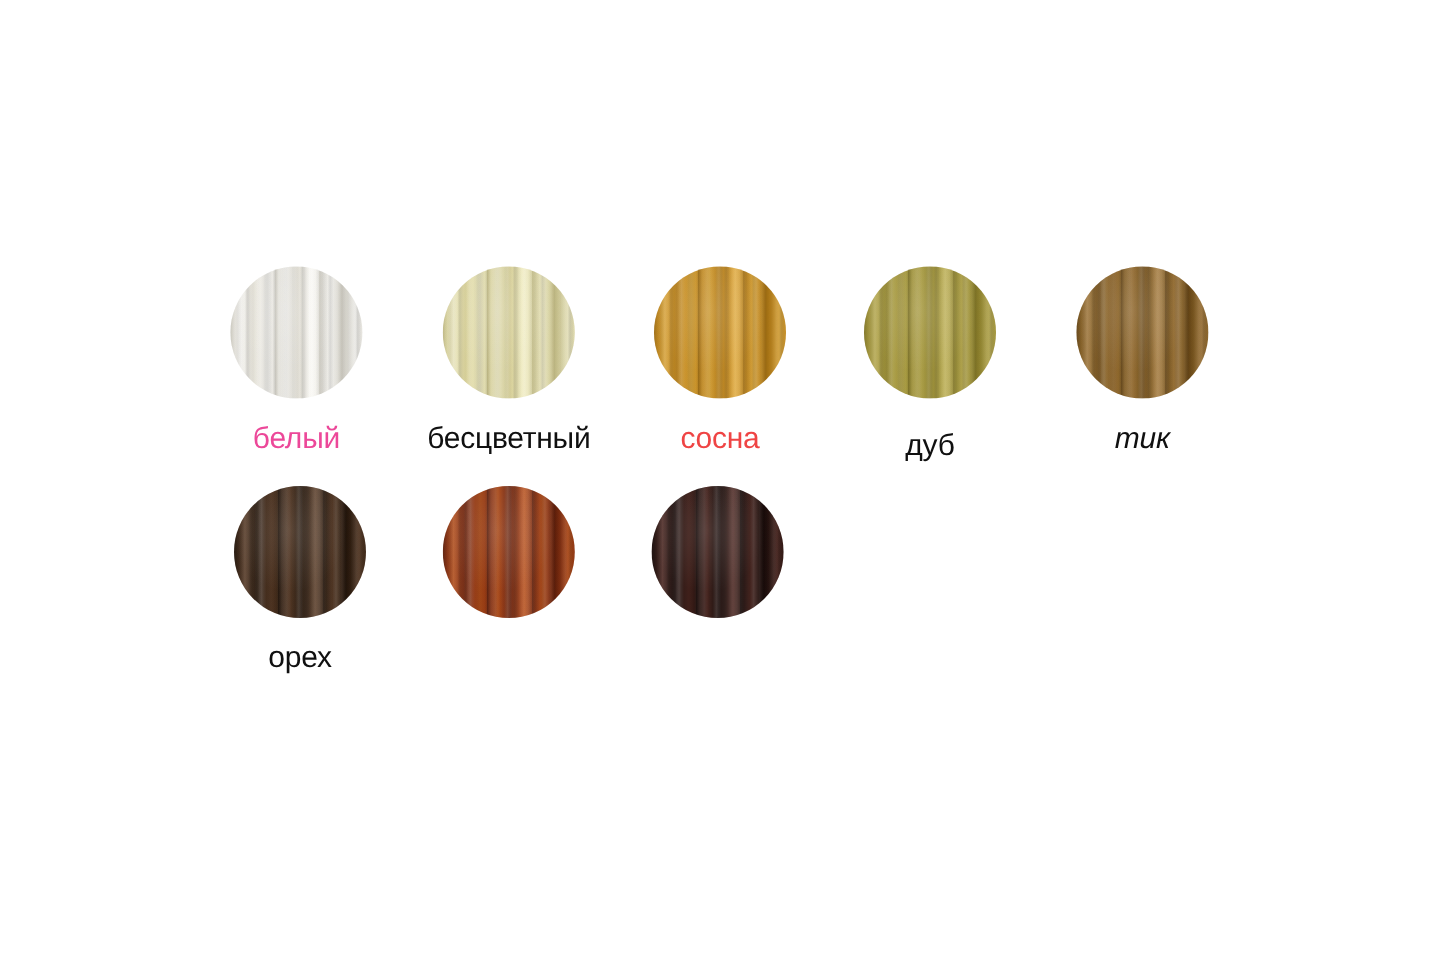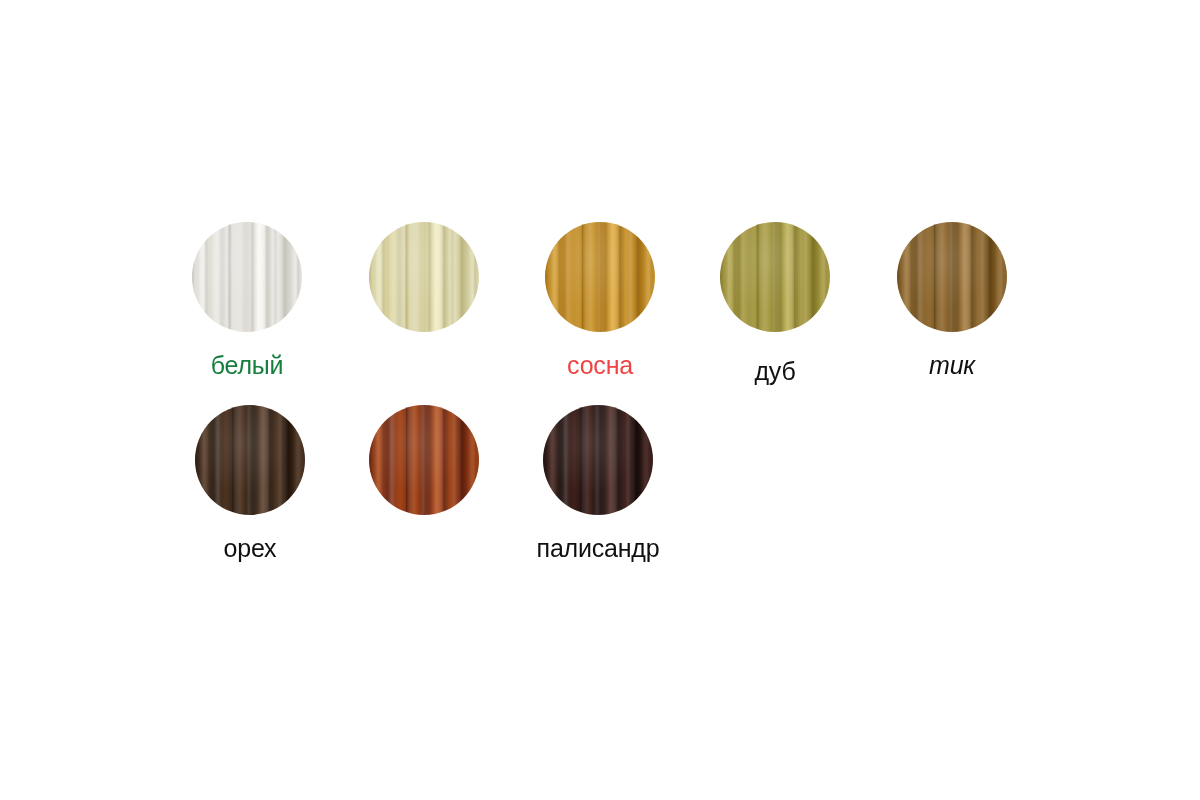--- a/index.html
+++ b/index.html
@@ -126,29 +126,30 @@
 <div id="swatch-board">
 
 <div class="swatch-row row-1" style="top: 222px;">
       <div class="swatch" style="left: 247px;">
         <div class="swatch-disc" style="width: 110px; height: 110px; background-color: rgb(242, 240, 233); background-image: repeating-linear-gradient(90deg, rgb(226, 223, 212) 0px, rgb(242, 240, 233) 4px, rgb(251, 250, 246) 9px, rgb(242, 240, 233) 14px, rgb(226, 223, 212) 19px, rgb(242, 240, 233) 25px, rgb(251, 250, 246) 31px, rgb(242, 240, 233) 37px);">
           <div class="grain g1"></div>
           <div class="grain g2"></div>
           <div class="grain g3"></div>
           <div class="sheen"></div>
         </div>
-        <span class="swatch-label" style="color: #15803d;">белый</span>
+        <span class="swatch-label" style="color: #ec4899;">белый</span>
       </div>
       <div class="swatch" style="left: 424px;">
         <div class="swatch-disc" style="width: 110px; height: 110px; background-color: rgb(232, 226, 174); background-image: repeating-linear-gradient(90deg, rgb(214, 206, 146) 0px, rgb(232, 226, 174) 4px, rgb(242, 238, 198) 9px, rgb(232, 226, 174) 14px, rgb(214, 206, 146) 19px, rgb(232, 226, 174) 25px, rgb(242, 238, 198) 31px, rgb(232, 226, 174) 37px);">
           <div class="grain g1"></div>
           <div class="grain g2"></div>
           <div class="grain g3"></div>
           <div class="sheen"></div>
         </div>
+        <span class="swatch-label" style="color: rgb(16, 16, 16);">бесцветный</span>
       </div>
       <div class="swatch" style="left: 600px;">
         <div class="swatch-disc" style="width: 110px; height: 110px; background-color: rgb(204, 144, 32); background-image: repeating-linear-gradient(90deg, rgb(176, 120, 18) 0px, rgb(204, 144, 32) 4px, rgb(224, 170, 60) 9px, rgb(204, 144, 32) 14px, rgb(176, 120, 18) 19px, rgb(204, 144, 32) 25px, rgb(224, 170, 60) 31px, rgb(204, 144, 32) 37px);">
           <div class="grain g1"></div>
           <div class="grain g2"></div>
           <div class="grain g3"></div>
           <div class="sheen"></div>
         </div>
         <span class="swatch-label" style="color: #ef4444;">сосна</span>
       </div>
@@ -189,16 +190,15 @@
           <div class="sheen"></div>
         </div>
       </div>
       <div class="swatch" style="left: 598px;">
         <div class="swatch-disc" style="width: 110px; height: 110px; background-color: rgb(43, 20, 16); background-image: repeating-linear-gradient(90deg, rgb(24, 10, 8) 0px, rgb(43, 20, 16) 4px, rgb(70, 32, 26) 9px, rgb(43, 20, 16) 14px, rgb(24, 10, 8) 19px, rgb(43, 20, 16) 25px, rgb(70, 32, 26) 31px, rgb(43, 20, 16) 37px);">
           <div class="grain g1"></div>
           <div class="grain g2"></div>
           <div class="grain g3"></div>
           <div class="sheen"></div>
         </div>
-        <span class="swatch-label" style="color: rgb(16, 16, 16);">палисандр</span>
       </div>
     </div>
   </div>
 
 </body></html>

